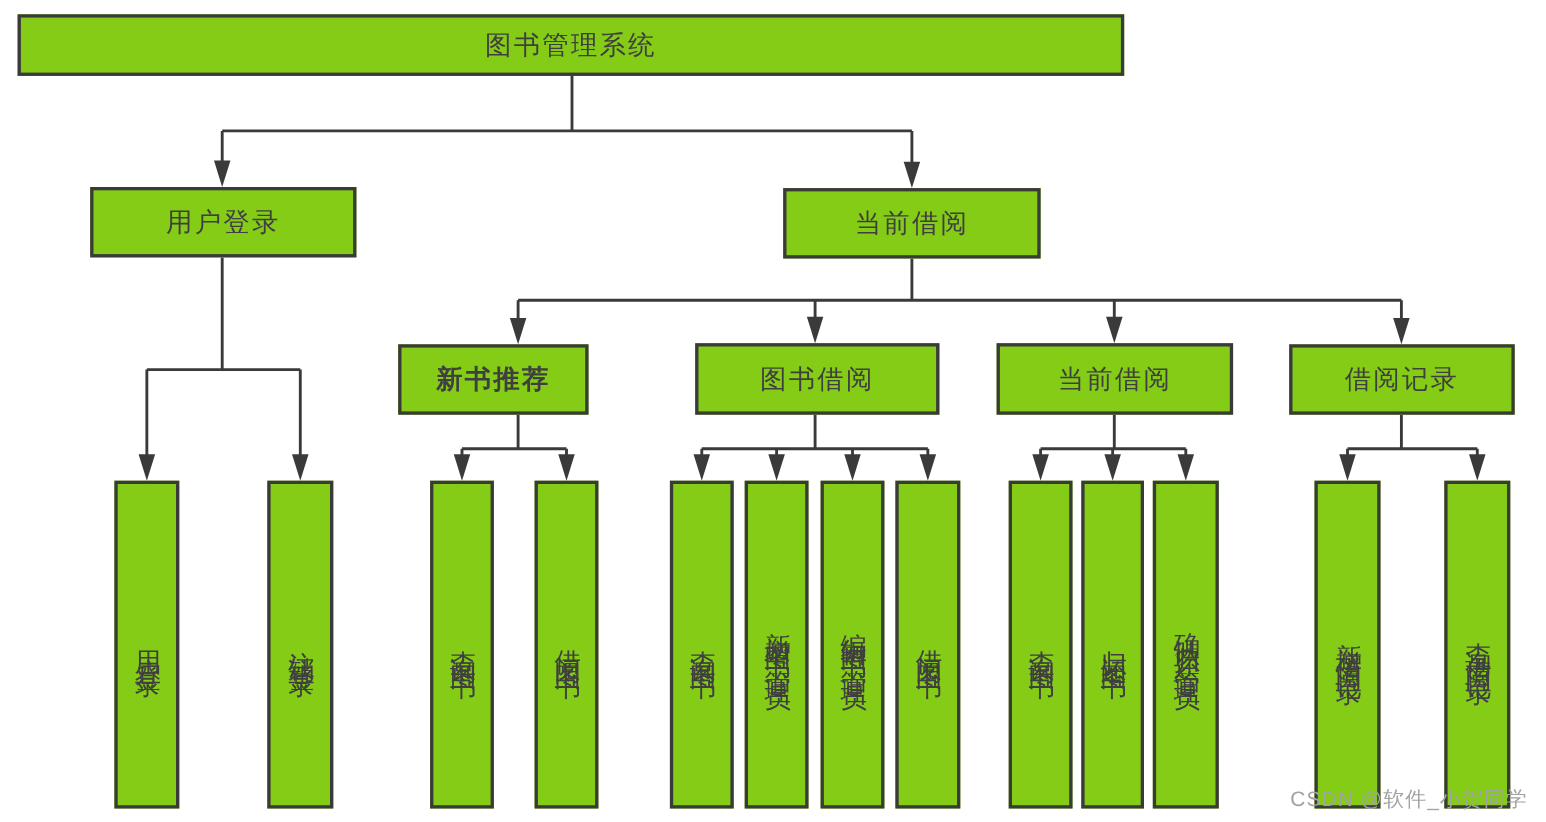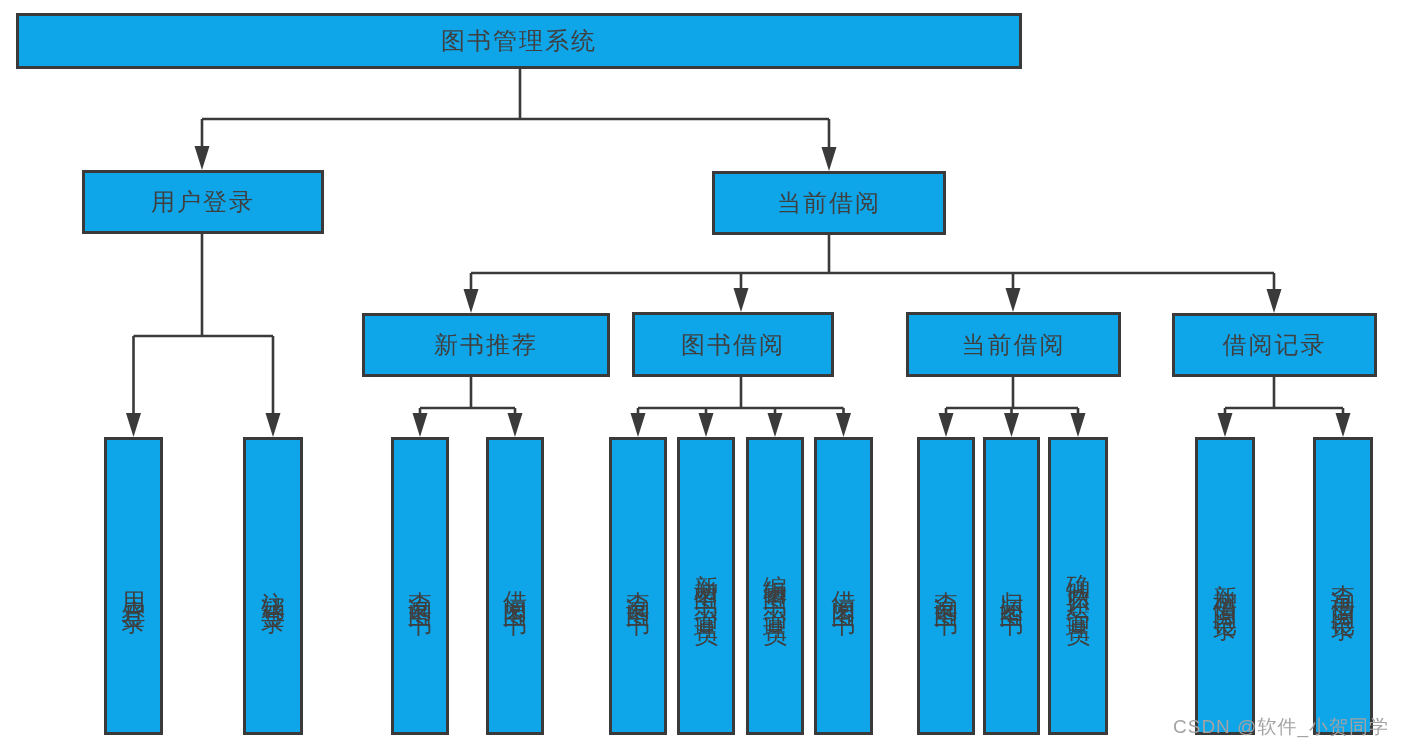--- a/index.html
+++ b/index.html
@@ -22,21 +22,21 @@
     fill: none;
   }
   .connector-svg polygon {
     fill: var(--line, #3a3a3a);
     stroke: none;
   }
   .node {
     position: absolute;
     box-sizing: border-box;
     border: 3px solid var(--line, #3a3a3a);
-    background: #0ea5e9;
+    background: #84cc16;
     color: var(--text, #3f3f3f);
     display: flex;
     align-items: center;
     justify-content: center;
   }
   .hbox {
     font-size: 24px;
     letter-spacing: 2px;
     white-space: nowrap;
   }
@@ -111,22 +111,22 @@
       <polygon points="1217.5,413 1232.5,413 1225,437"></polygon>
       <polygon points="1335.5,413 1350.5,413 1343,437"></polygon>
     </g>
   </svg>
 
   <div class="node hbox" style="left:16px; top:13px; width:1006px; height:56px;">图书管理系统</div>
 
   <div class="node hbox" style="left:82px; top:170px; width:242px; height:64px;">用户登录</div>
   <div class="node hbox" style="left:712px; top:171px; width:234px; height:64px;">当前借阅</div>
 
-  <div class="node hbox" style="left:362px; top:313px; width:248px; height:64px;">新书推荐</div>
-  <div class="node hbox" style="left:632px; top:312px; width:202px; height:65px;">图书借阅</div>
+  <div class="node hbox" style="left:362px; top:313px; width:173px; height:64px;font-weight:bold;">新书推荐</div>
+  <div class="node hbox" style="left:632px; top:312px; width:222px; height:65px;">图书借阅</div>
   <div class="node hbox" style="left:906px; top:312px; width:215px; height:65px;">当前借阅</div>
   <div class="node hbox" style="left:1172px; top:313px; width:205px; height:64px;">借阅记录</div>
 
   <div class="node vbox" style="left:104px; top:437px; width:59px; height:298px;">用户登录</div>
   <div class="node vbox" style="left:243px; top:437px; width:60px; height:298px;">注销登录</div>
 
   <div class="node vbox" style="left:391px; top:437px; width:58px; height:298px;">查询图书</div>
   <div class="node vbox" style="left:486px; top:437px; width:58px; height:298px;">借阅图书</div>
 
   <div class="node vbox" style="left:609px; top:437px; width:58px; height:298px;">查询图书</div>

